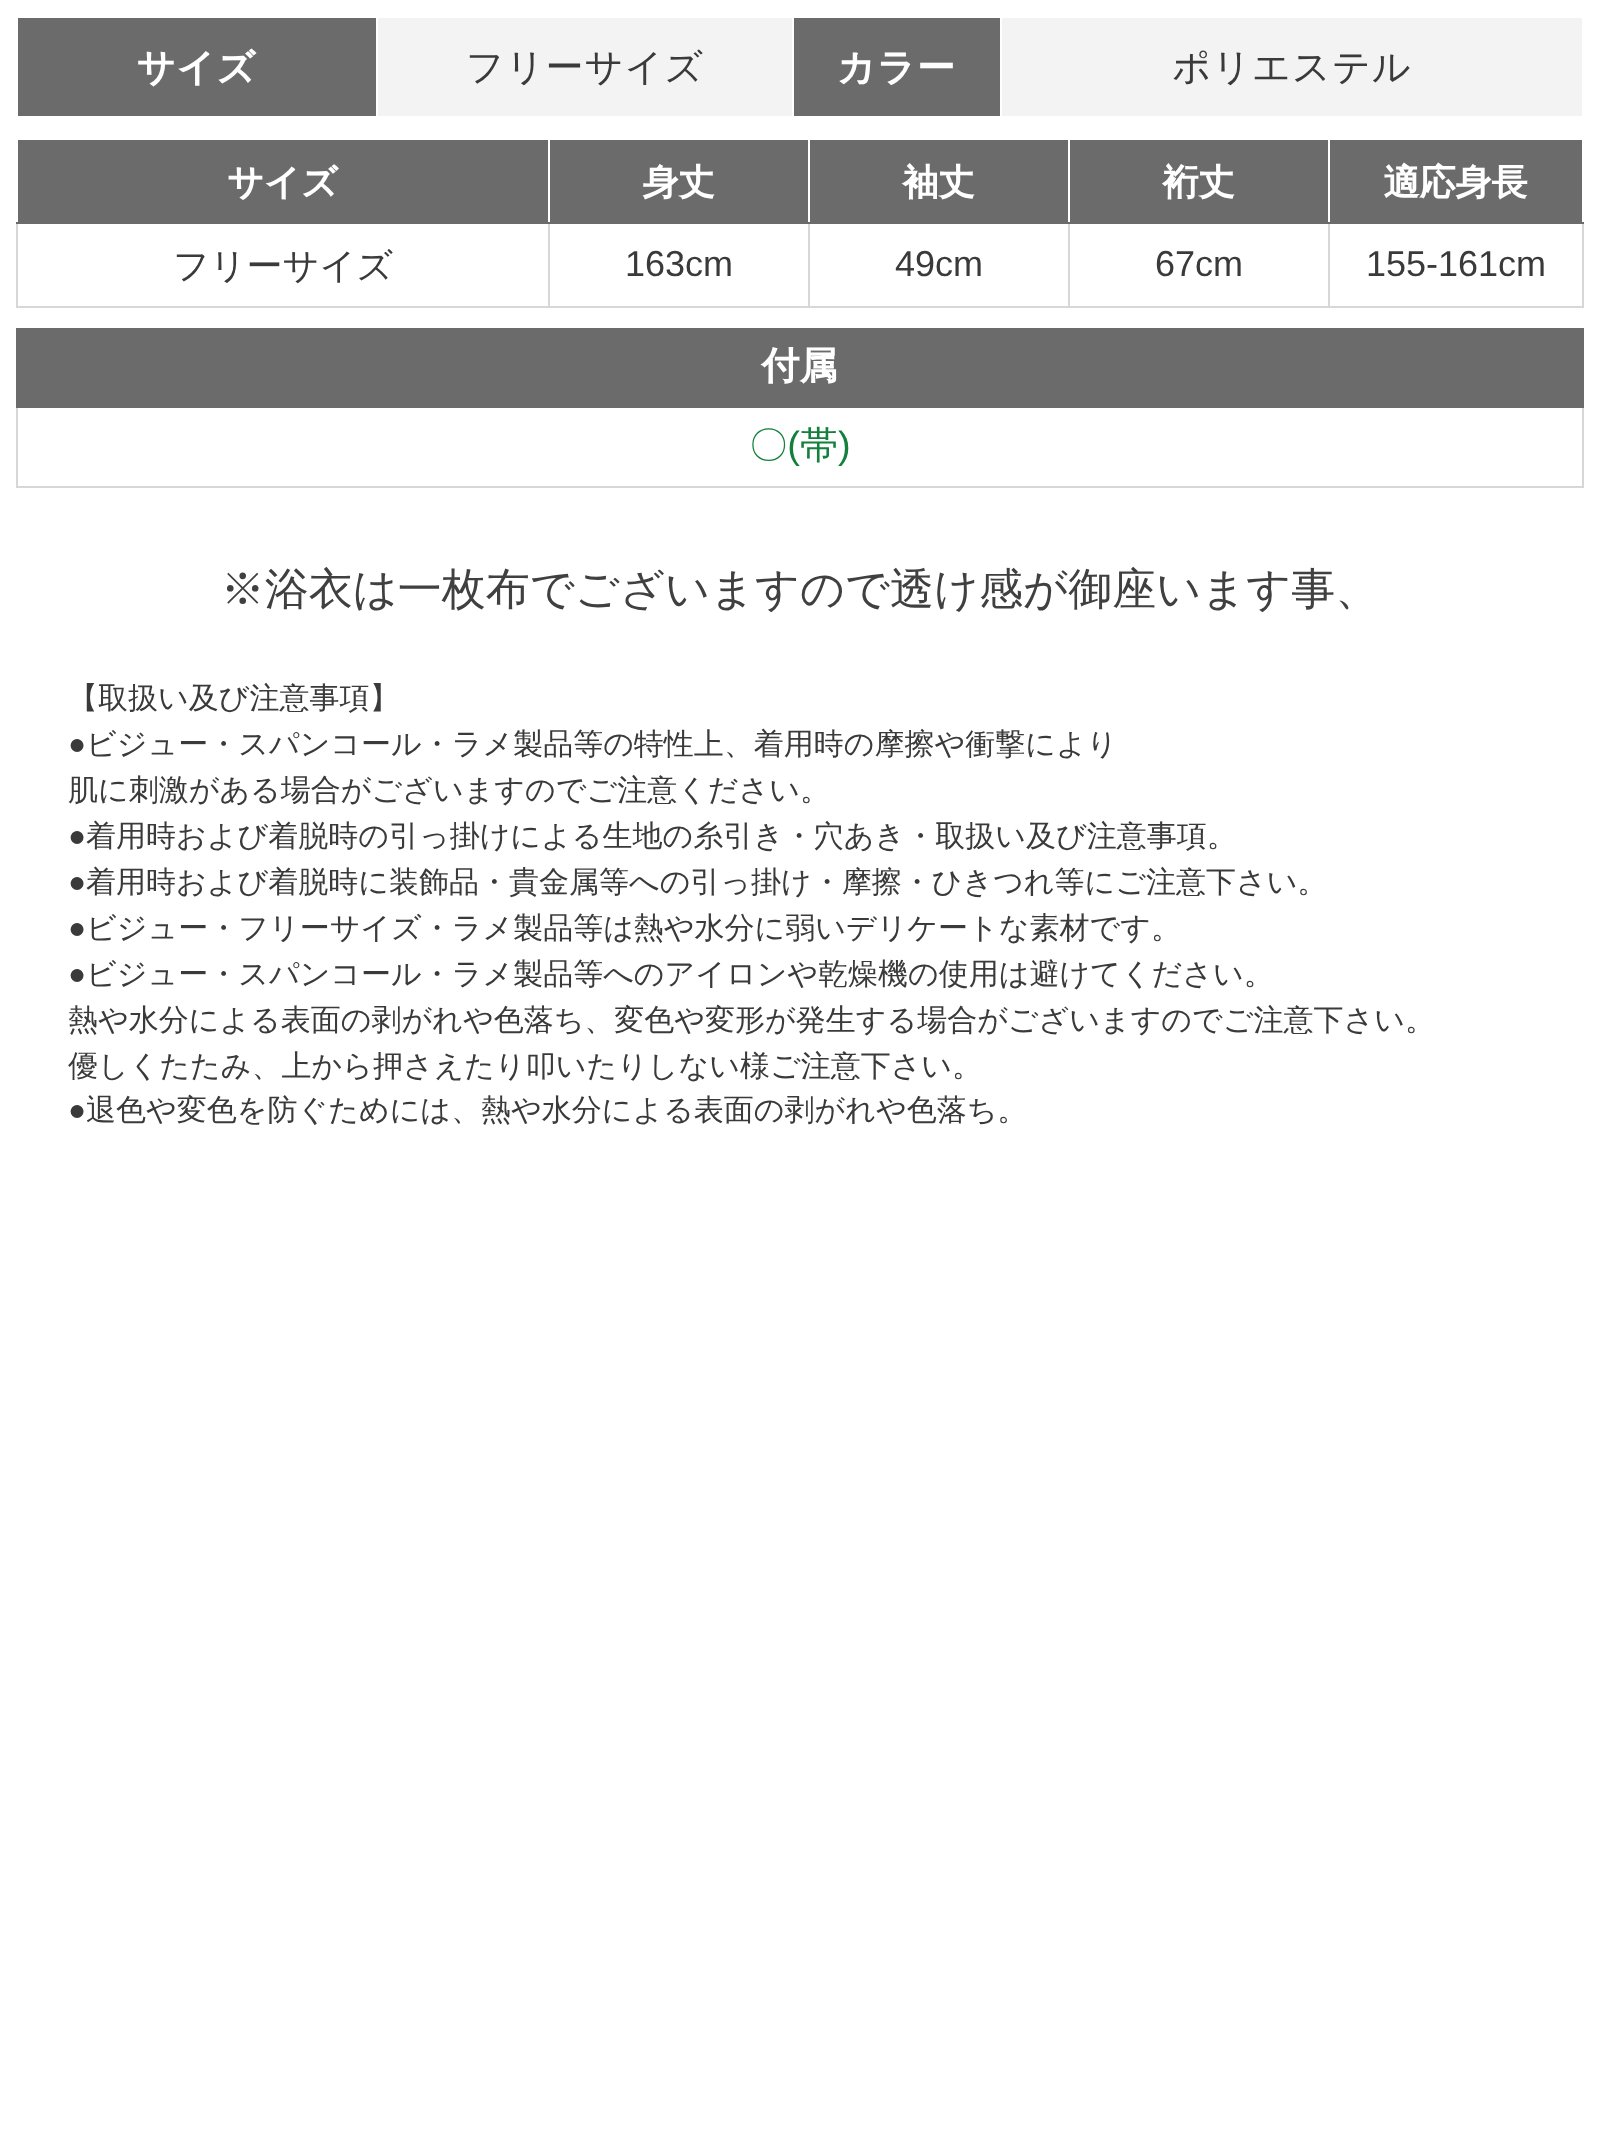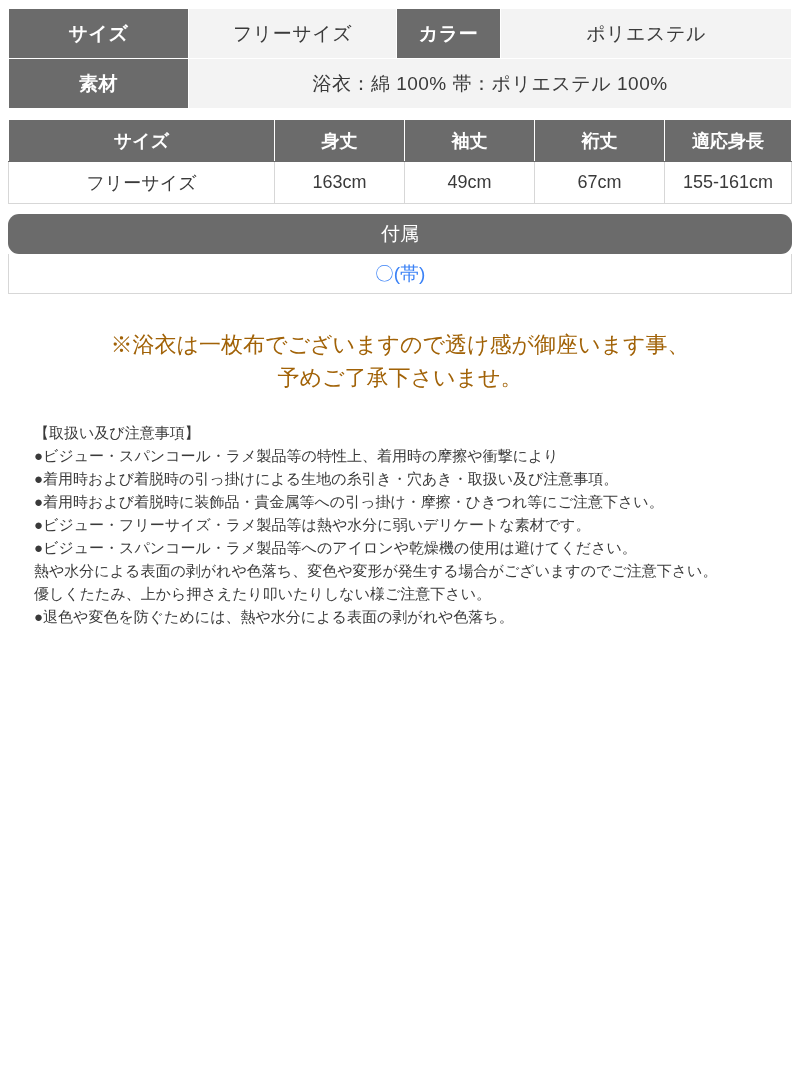--- a/index.html
+++ b/index.html
@@ -63,45 +63,44 @@
     border-bottom: 1px solid #6b6b6b;
   }
   .size-table td {
     background: #ffffff;
     color: #3a3a3a;
   }
 
   .attach-head {
     background: #6b6b6b;
     color: #ffffff;
-    font-weight: normal;
+    font-weight: bold;
     font-size: 19px;
     text-align: center;
     height: 40px;
     line-height: 40px;
     width: 784px;
-    border-radius: 11px;
   }
   .attach-body {
     border: 1px solid #d7d7d7;
     border-top: none;
     text-align: center;
     height: 40px;
     line-height: 40px;
     font-size: 19px;
     width: 784px;
-    color: #3b82f6;
+    color: #15803d;
   }
 
   .notice {
     margin-top: 34px;
     text-align: center;
     font-size: 22px;
     line-height: 1.5;
-    color: #a16207;
+    color: #404040;
   }
 
   .caution {
     margin-top: 28px;
     padding-left: 26px;
     font-size: 15px;
     line-height: 1.53;
     color: #3a3a3a;
   }
   .caution div { white-space: nowrap; }
@@ -111,24 +110,20 @@
 
 <div class="page">
 
   <table class="spec-table">
     <tbody>
       <tr>
         <td class="hdr" style="width:180px">サイズ</td>
         <td class="val" style="width:208px">フリーサイズ</td>
         <td class="hdr" style="width:104px">カラー</td>
         <td class="val">ポリエステル</td>
-      </tr>
-      <tr>
-        <td class="hdr" style="width:180px">素材</td>
-        <td class="val" colspan="3">浴衣：綿 100%  帯：ポリエステル 100%</td>
       </tr>
     </tbody>
   </table>
 
   <div class="gap"></div>
 
   <table class="size-table">
     <thead>
       <tr>
         <th style="width:266px">サイズ</th>
@@ -149,26 +144,26 @@
     </tbody>
   </table>
 
   <div class="gap"></div>
 
   <div class="attach-head">付属</div>
   <div class="attach-body">〇(帯)</div>
 
   <div class="notice">
     <div>※浴衣は一枚布でございますので透け感が御座います事、</div>
-    <div>予めご了承下さいませ。</div>
   </div>
 
   <div class="caution">
     <div>【取扱い及び注意事項】</div>
     <div>●ビジュー・スパンコール・ラメ製品等の特性上、着用時の摩擦や衝撃により</div>
+    <div>肌に刺激がある場合がございますのでご注意ください。</div>
     <div>●着用時および着脱時の引っ掛けによる生地の糸引き・穴あき・取扱い及び注意事項。</div>
     <div>●着用時および着脱時に装飾品・貴金属等への引っ掛け・摩擦・ひきつれ等にご注意下さい。</div>
     <div>●ビジュー・フリーサイズ・ラメ製品等は熱や水分に弱いデリケートな素材です。</div>
     <div>●ビジュー・スパンコール・ラメ製品等へのアイロンや乾燥機の使用は避けてください。</div>
     <div>熱や水分による表面の剥がれや色落ち、変色や変形が発生する場合がございますのでご注意下さい。</div>
     <div>優しくたたみ、上から押さえたり叩いたりしない様ご注意下さい。</div>
     <div>●退色や変色を防ぐためには、熱や水分による表面の剥がれや色落ち。</div>
   </div>
 
 </div>

